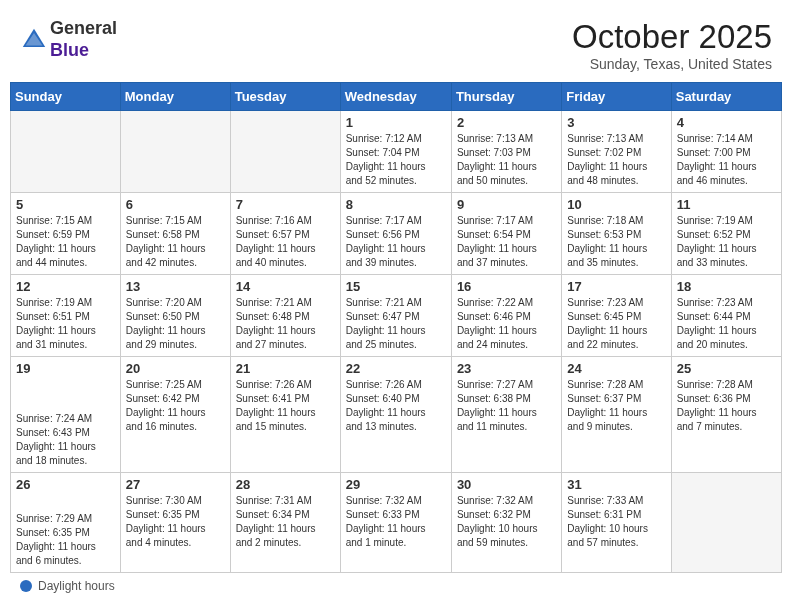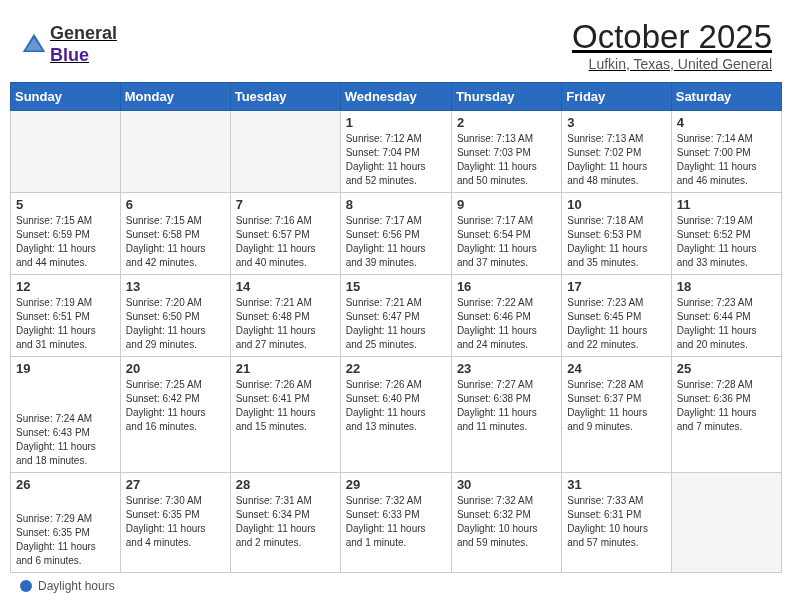--- a/index.html
+++ b/index.html
@@ -6,23 +6,22 @@
     body {
       font-family: Arial, sans-serif;
       background: #fff;
       width: 792px;
       min-height: 612px;
       padding: 10px;
     }
     .header {
       display: flex;
       justify-content: space-between;
-      align-items: center;
+      align-items: flex-start;
       padding: 8px 10px 6px 10px;
-      text-decoration: underline;
     }
     .logo {
       display: flex;
       align-items: center;
     }
     .logo-text {
       font-size: 18px;
       font-weight: bold;
       line-height: 1.2;
     }
@@ -109,21 +108,21 @@
       <polygon points="20,4 36,30 4,30" fill="#2a6bbf"></polygon>
       <polygon points="20,10 32,28 8,28" fill="#fff" opacity="0.3"></polygon>
     </svg>
     <div class="logo-text">
       <div class="general">General</div>
       <div class="blue">Blue</div>
     </div>
   </div>
   <div class="title-block">
     <div class="month-title">October 2025</div>
-    <div class="location">Lufkin, Texas, United General</div>
+    <div class="location">Sunday, Texas, United States</div>
   </div>
 </div>
 
 <table class="calendar">
   <thead>
     <tr>
       <th>Sunday</th>
       <th>Monday</th>
       <th>Tuesday</th>
       <th>Wednesday</th>

